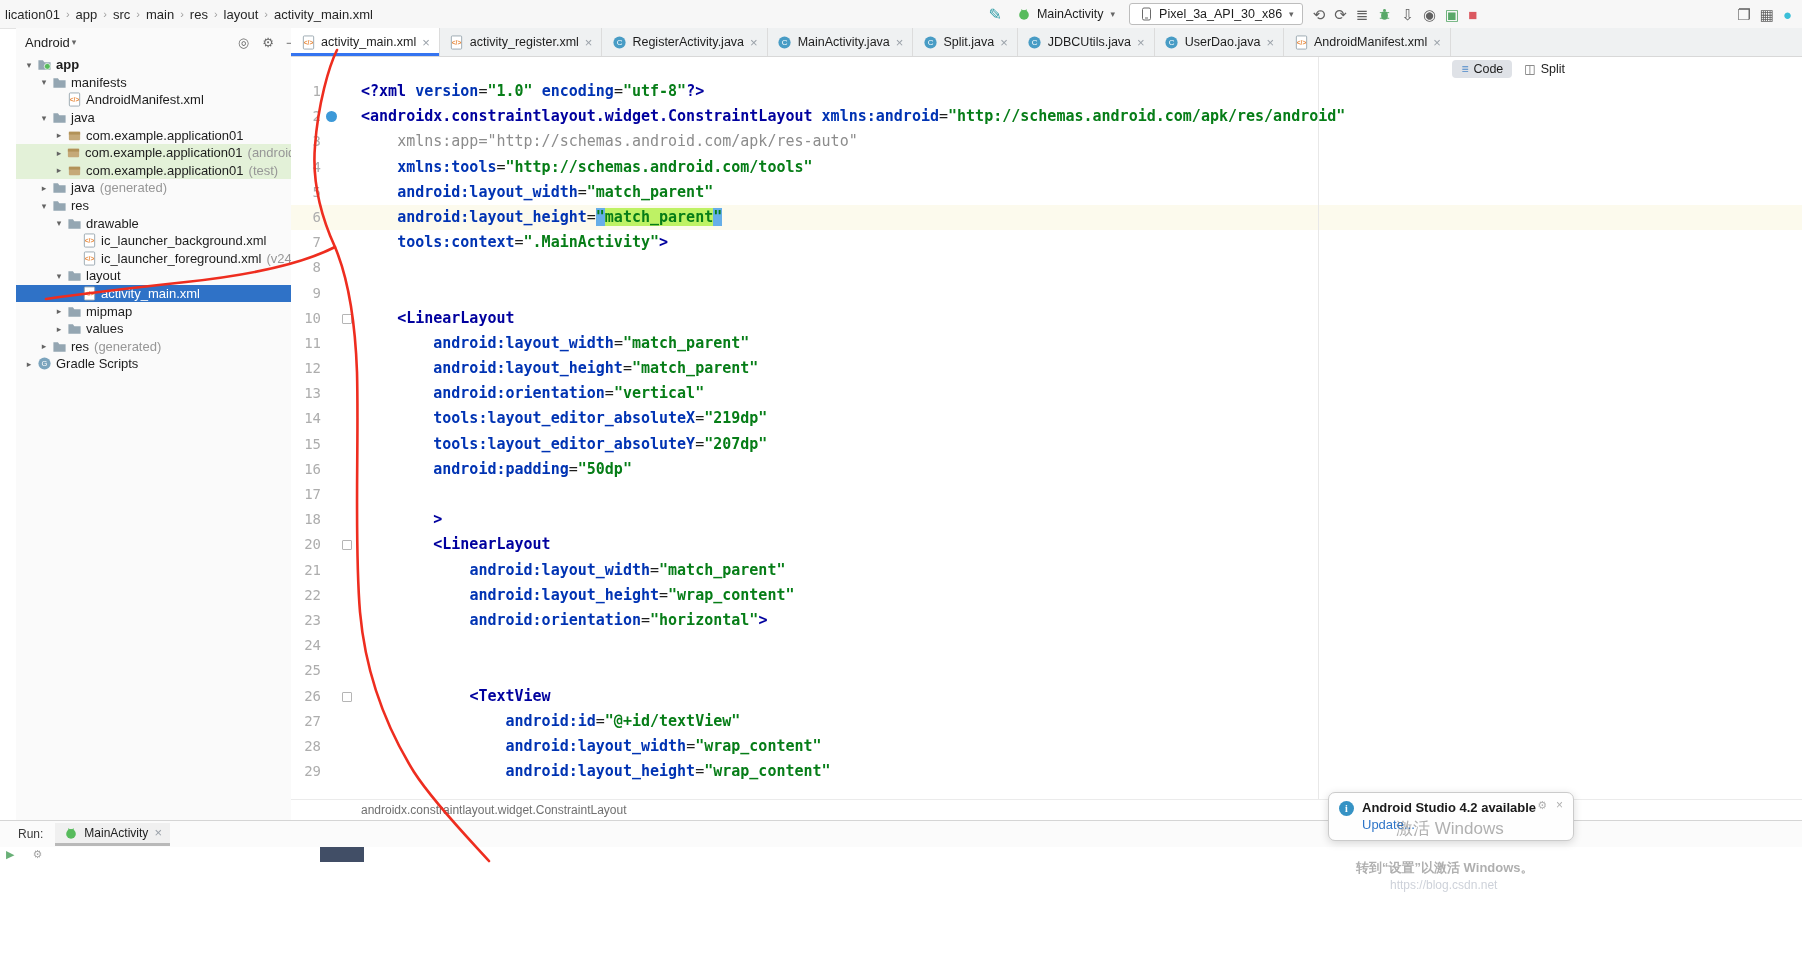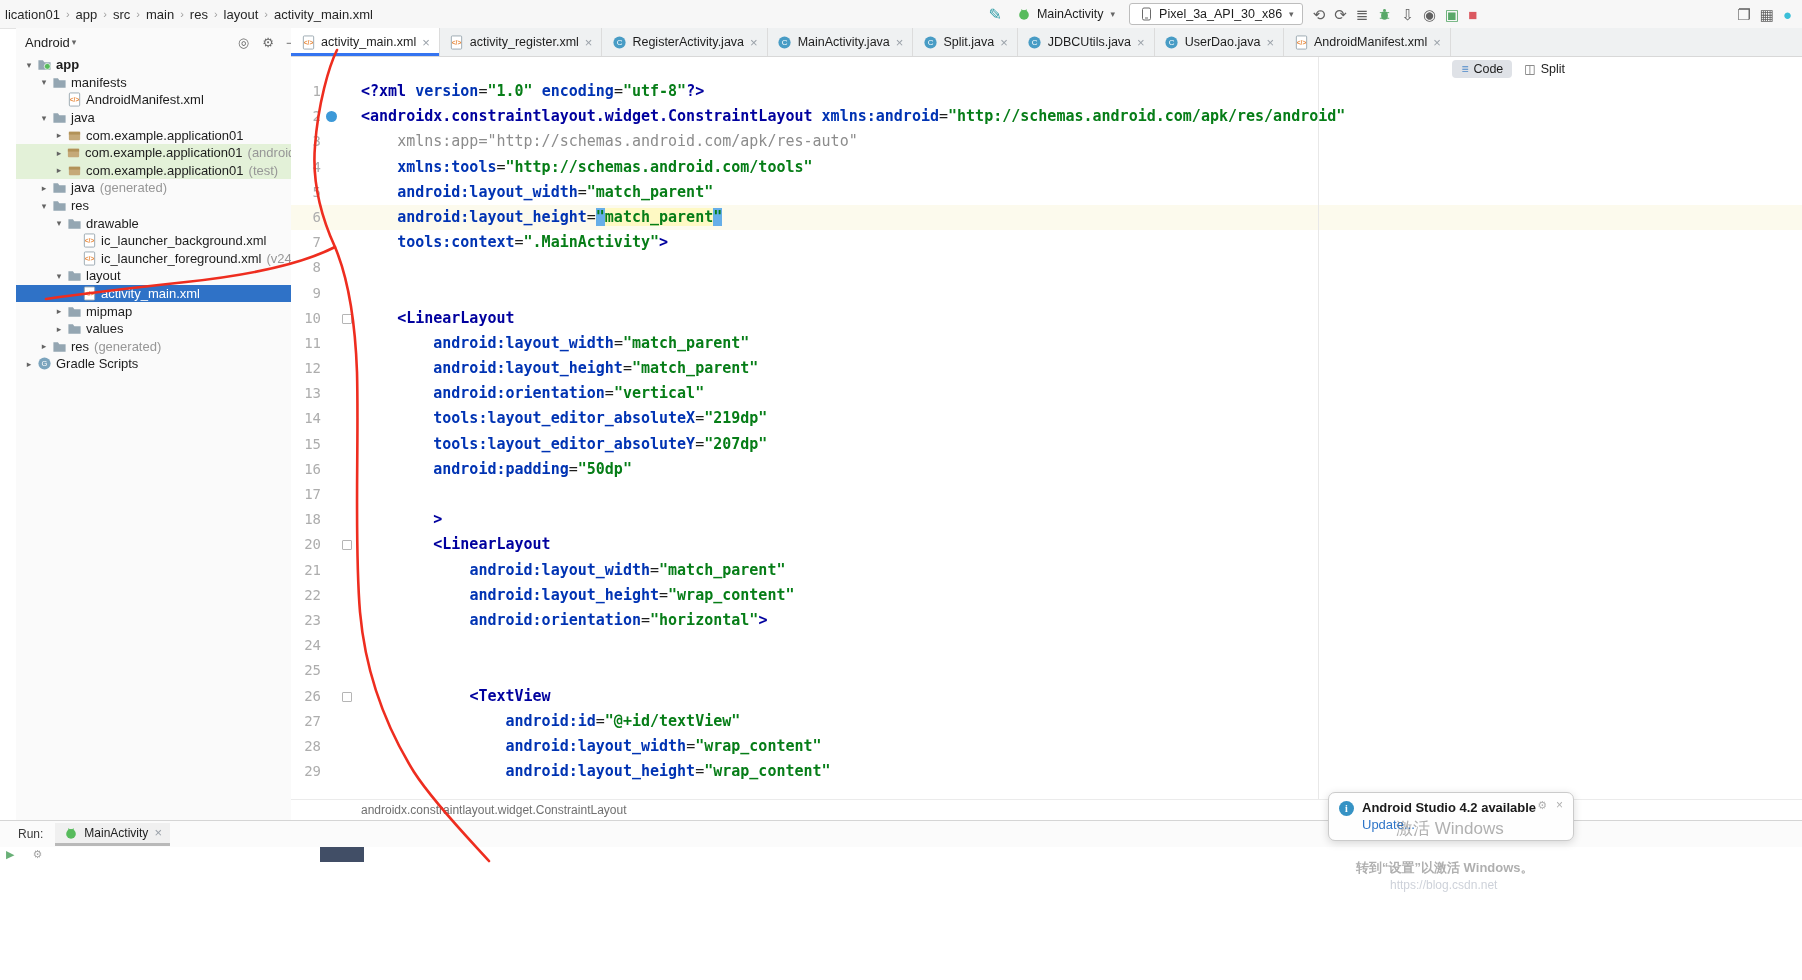--- a/index.html
+++ b/index.html
@@ -57,21 +57,21 @@
   .gmark{flex:1;position:relative;}
   .blue-dot{position:absolute;left:5px;top:7px;width:11px;height:11px;border-radius:50%;background:#3d99d8;}
   .fold-sq{position:absolute;right:5px;top:8px;width:8px;height:8px;border:1px solid #b5b5b5;
            background:#fff;border-radius:1px;}
   .code-text{flex:1;padding-left:4px;}
   .tk-tag{color:#00009e;font-weight:bold;}
   .tk-at{color:#0033b3;font-weight:bold;}
   .tk-vl{color:#067d17;font-weight:bold;}
   .tk-gr{color:#8c8c8c;}
   .tk-pl{color:#1d1d1d;}
-  .tk-vs{color:#067d17;font-weight:bold;background:#fef9c3;}
+  .tk-vs{color:#067d17;font-weight:bold;background:#bef264;}
   .tk-qs{color:#067d17;font-weight:bold;background:#66aee8;}
   .margin-guide{position:absolute;left:1027px;top:0;bottom:0;width:1px;background:#e8e8e8;}
   .seg{position:absolute;top:3px;right:228px;display:flex;gap:3px;font-size:12.5px;z-index:5;}
   .seg-btn{display:flex;align-items:center;gap:5px;padding:2px 9px;border-radius:4px;color:#1d1d1d;cursor:default;}
   .seg-btn.active{background:#dfe2e7;}
   .seg-ic{font-size:12px;color:#4c87c9;}
   .seg-btn:not(.active) .seg-ic{color:#6a6a6a;}
   .editor-crumbs{position:absolute;left:0;right:0;bottom:0;height:20px;border-top:1px solid #ebebeb;
                  background:#fff;display:flex;align-items:center;padding-left:70px;font-size:12px;color:#707070;}
 

